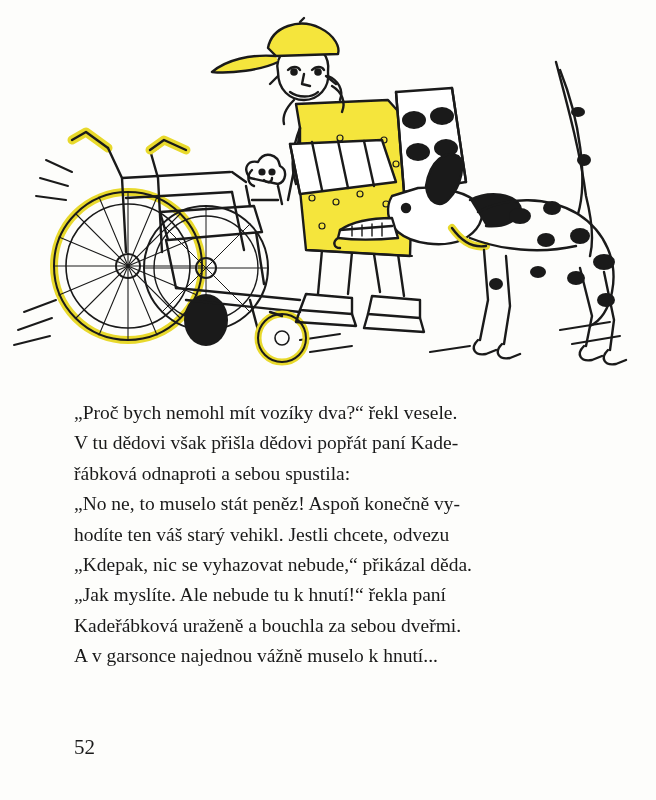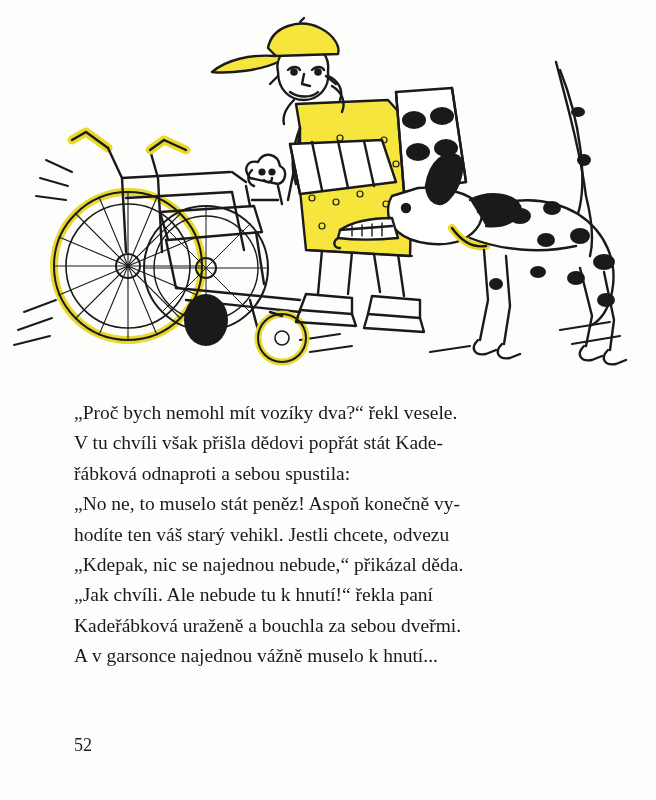--- a/index.html
+++ b/index.html
@@ -48,21 +48,21 @@
   }
   .body-text p.hang {
     padding-left: 26px;
     text-indent: -26px;
     font-family: Liberation Serif, serif;
   }
   .page-number {
     position: absolute;
     left: 74px;
     top: 735px;
-    font-size: 18px;
+    font-size: 21px;
     color: #1a1a1a;
     font-family: "Liberation Serif", serif;
   }
 </style>
 </head>
 <body>
 
 <div class="page">
 
   <div class="illustration">
@@ -282,25 +282,25 @@
             <ellipse cx="584" cy="160" rx="7" ry="6"></ellipse>
           </g>
         </g>
 
       </g>
     </svg>
   </div>
 
   <div class="body-text">
     <p>„Proč bych nemohl mít vozíky dva?“ řekl vesele.</p>
-    <p>V tu chvíli však přišla dědovi popřát stát Kade-</p>
+    <p>V tu dědovi však přišla dědovi popřát paní Kade-</p>
     <p>řábková odnaproti a sebou spustila:</p>
     <p>„No ne, to muselo stát peněz! Aspoň konečně vy-</p>
     <p class="hang">hodíte ten váš starý vehikl. Jestli chcete, odvezu</p>
-    <p>„Kdepak, nic se najednou nebude,“ přikázal děda.</p>
-    <p>„Jak chvíli. Ale nebude tu k hnutí!“ řekla paní</p>
+    <p>„Kdepak, nic se vyhazovat nebude,“ přikázal děda.</p>
+    <p>„Jak myslíte. Ale nebude tu k hnutí!“ řekla paní</p>
     <p class="hang">Kadeřábková uraženě a bouchla za sebou dveřmi.</p>
     <p>A v garsonce najednou vážně muselo k hnutí...</p>
   </div>
 
   <div class="page-number">52</div>
 
 </div>
 
 </body></html>

